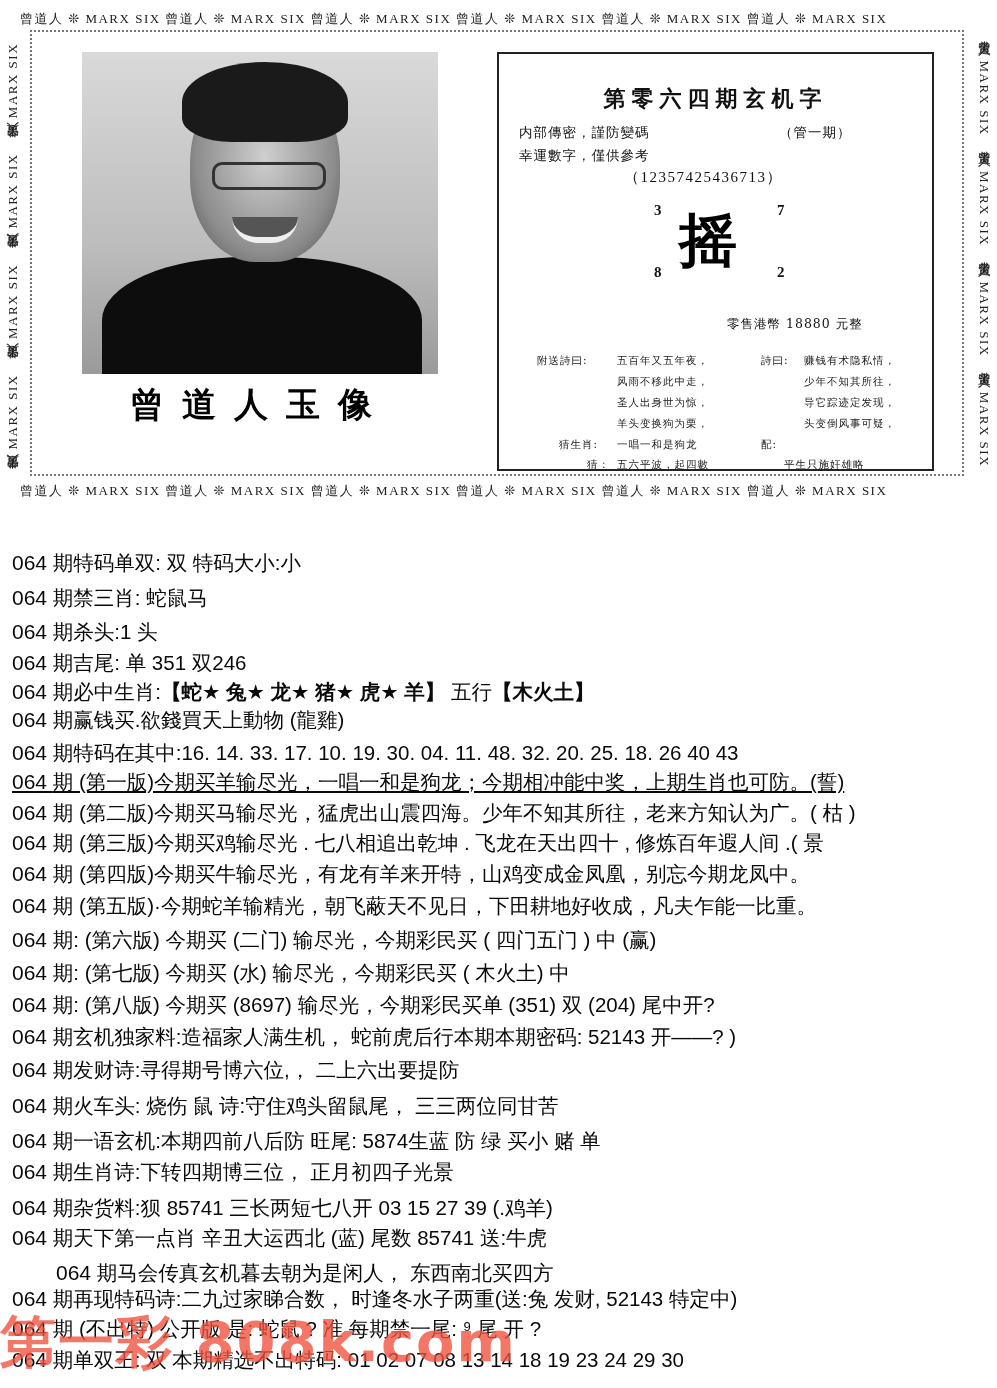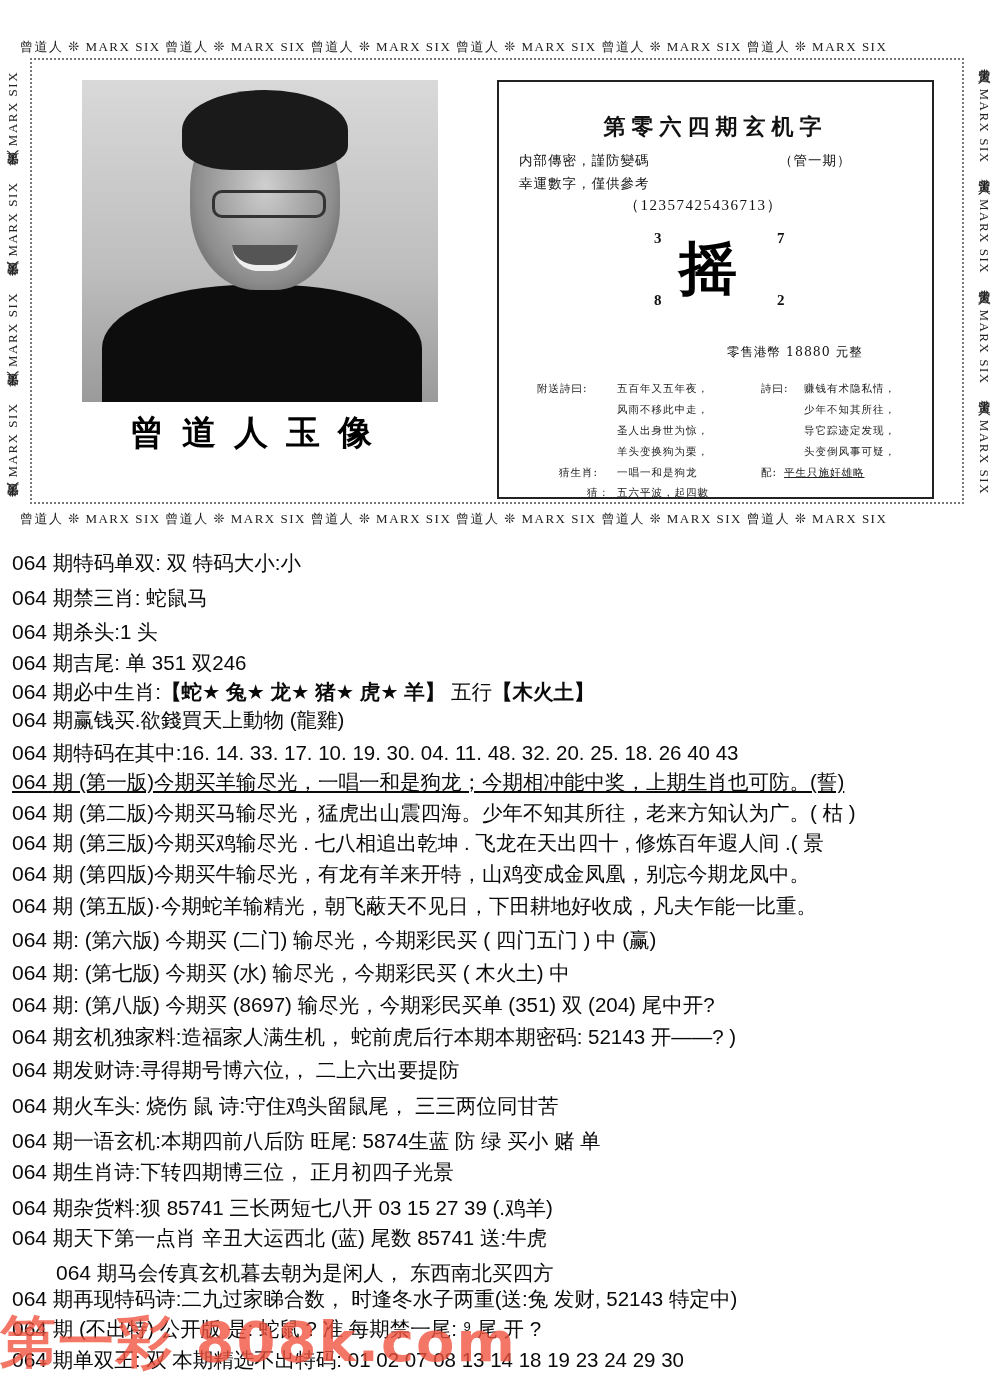--- a/index.html
+++ b/index.html
@@ -1,19 +1,19 @@
 <!DOCTYPE html>
 <html><head>
 <meta charset="utf-8">
 <style>
   html, body { margin: 0; padding: 0; background: #ffffff; }
   body { width: 997px; height: 1388px; position: relative; overflow: hidden; font-family: "DejaVu Sans", "Liberation Sans", sans-serif; color: #111; }
 
   
-  .header-frame { position: absolute; left: 0; top: 0; width: 997px; height: 505px; background: #fff; margin-top: 28px; }
+  .header-frame { position: absolute; left: 0; top: 0; width: 997px; height: 505px; background: #fff; }
   .marquee { position: absolute; font-family: "Liberation Serif", "DejaVu Serif", serif; font-size: 13px; letter-spacing: 1.5px; color: #222; white-space: nowrap; overflow: hidden; }
   .marquee.top { left: 20px; top: 10px; width: 960px; height: 18px; }
   .marquee.bottom { left: 20px; top: 482px; width: 960px; height: 18px; }
   .marquee.left { left: 4px; top: 30px; width: 20px; height: 450px; writing-mode: vertical-rl; transform: rotate(180deg); }
   .marquee.right { right: 4px; top: 30px; width: 20px; height: 450px; writing-mode: vertical-rl; }
   .border-ornament { position: absolute; border: 2px dotted #777; }
   .border-ornament.outer { left: 30px; top: 30px; width: 930px; height: 442px; }
 
   
   .portrait-box { position: absolute; left: 82px; top: 52px; width: 356px; height: 322px; background: linear-gradient(180deg, #d9d9d9 0%, #bdbdbd 60%, #9a9a9a 100%); overflow: hidden; }
@@ -87,21 +87,21 @@
 
     <div class="mp-small" style="left:262px; top:300px;">詩曰:</div>
     <div class="mp-small" style="left:305px; top:300px;">赚钱有术隐私情，</div>
     <div class="mp-small" style="left:305px; top:321px;">少年不知其所往，</div>
     <div class="mp-small" style="left:305px; top:342px;">导它踪迹定发现，</div>
     <div class="mp-small" style="left:305px; top:363px;">头变倒风事可疑，</div>
 
     <div class="mp-small" style="left:60px; top:384px;">猜生肖:</div>
     <div class="mp-small" style="left:118px; top:384px;">一唱一和是狗龙</div>
     <div class="mp-small" style="left:262px; top:384px;">配:</div>
-    <div class="mp-small" style="left:285px; top:384px;text-decoration:underline;">平生只施奸雄略</div>
+    <div class="mp-small" style="left:285px; top:404px;text-decoration:underline;">平生只施奸雄略</div>
     <div class="mp-small" style="left:88px; top:404px;">猜：</div>
     <div class="mp-small" style="left:118px; top:404px;">五六平波，起四數</div>
   </div>
 </div>
 
 <div class="lines">
   <div class="line" style="top:0px;"><span class="pre">064</span> <span>期特码单双:    双  特码大小:小</span></div>
   <div class="line" style="top:35px;"><span class="pre">064</span> <span>期禁三肖: 蛇鼠马</span></div>
   <div class="line" style="top:69px;"><span class="pre">064</span> <span>期杀头:1  头</span></div>
   <div class="line" style="top:100px;"><span class="pre">064</span> <span>期吉尾: 单 351  双246</span></div>

